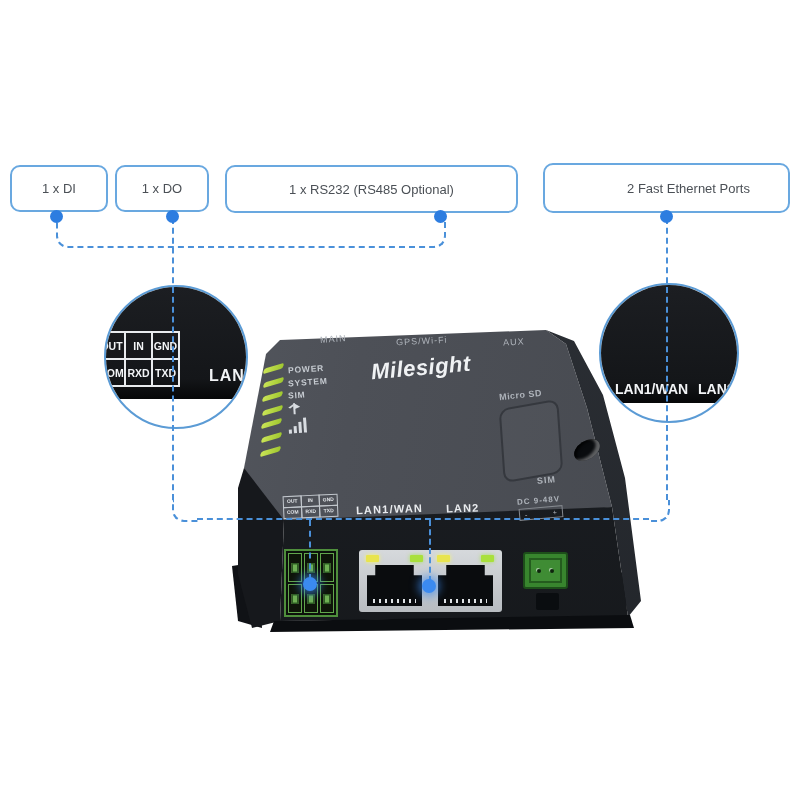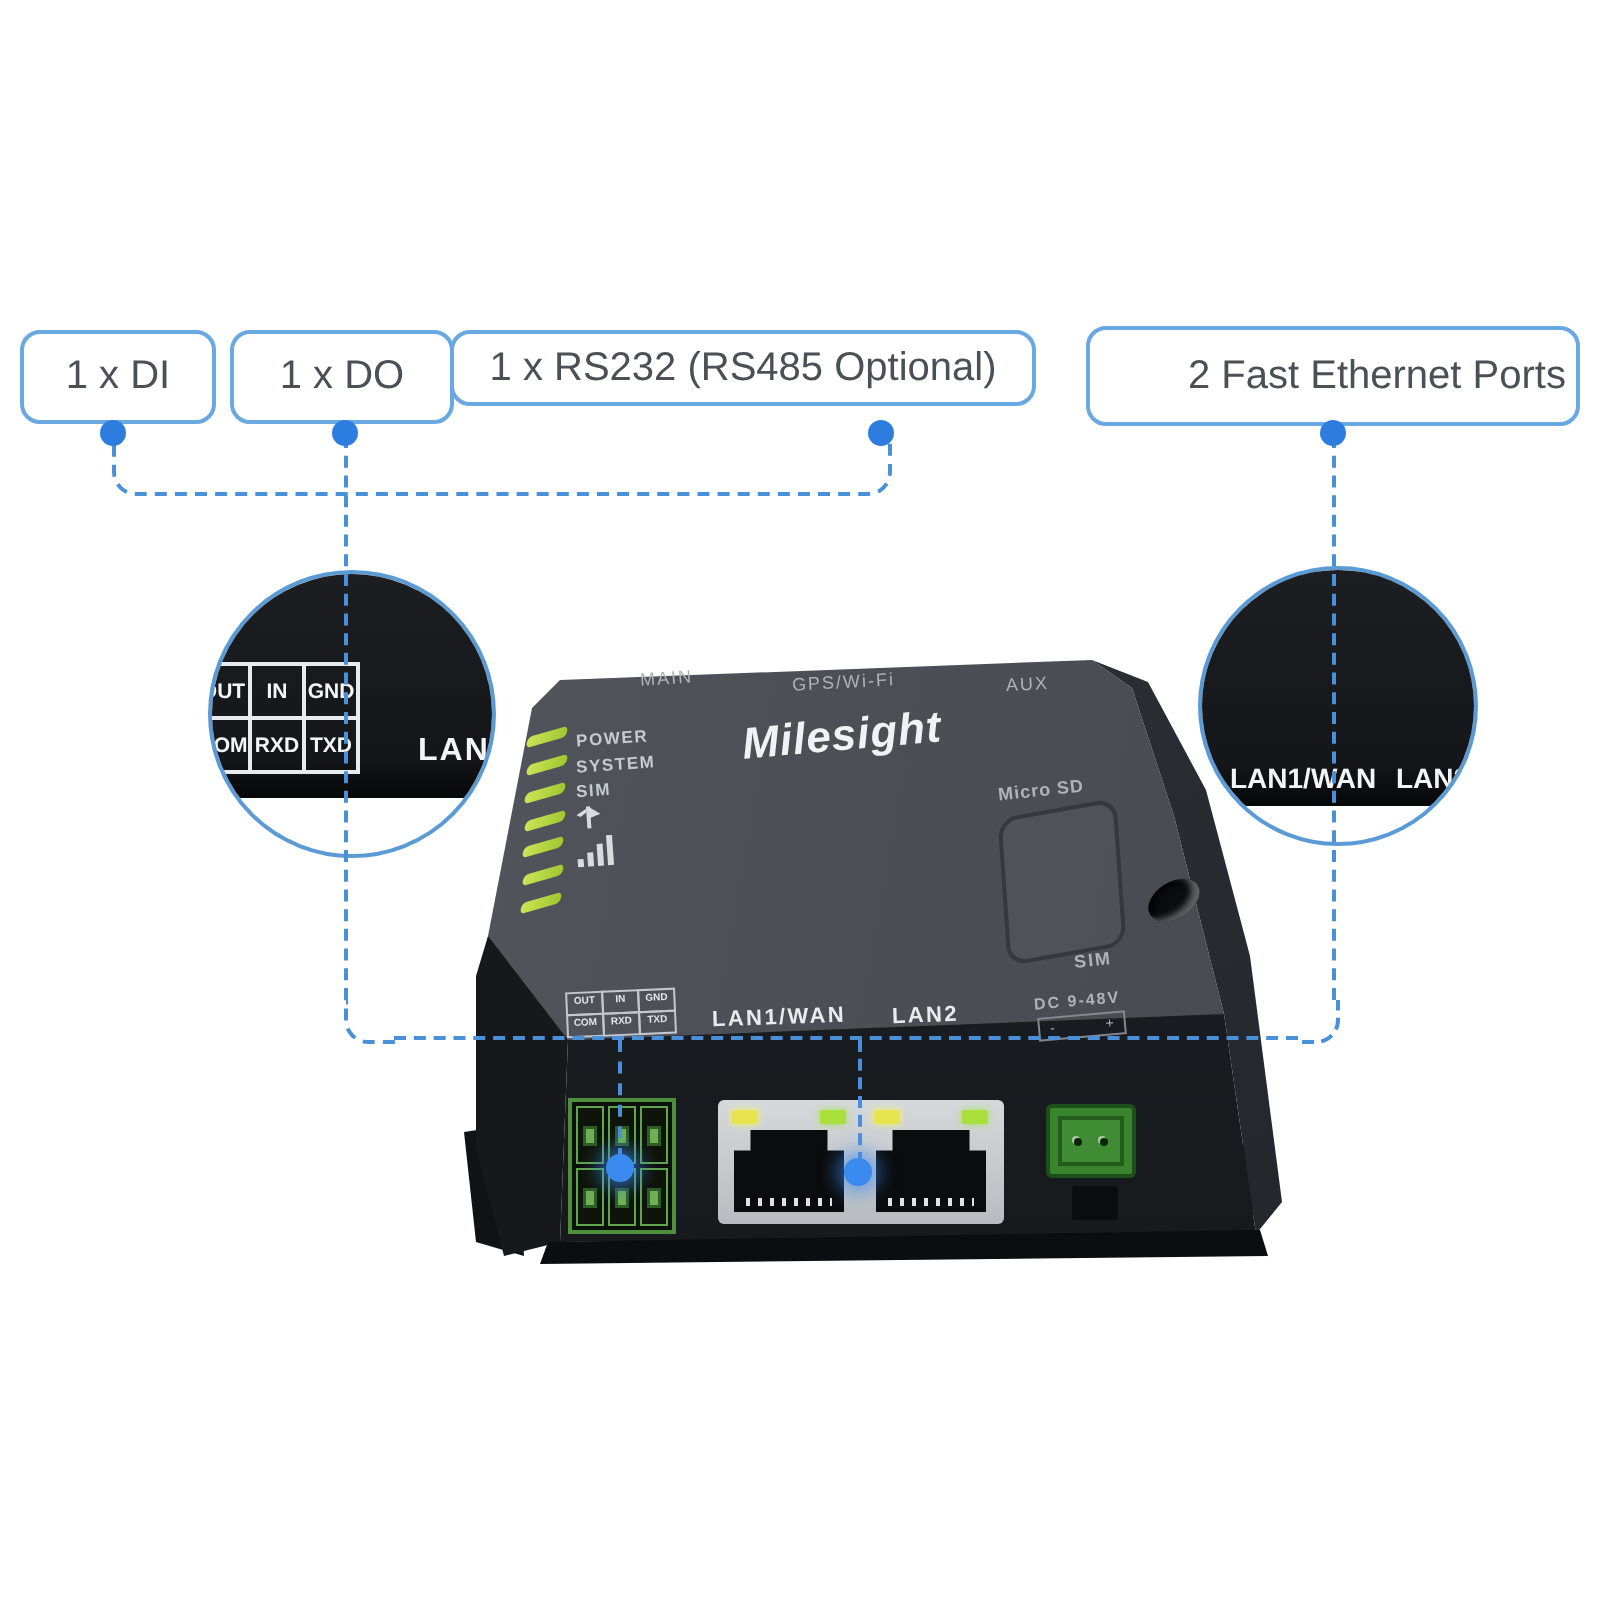--- a/index.html
+++ b/index.html
@@ -3,21 +3,21 @@
 <meta charset="utf-8">
 <style>
   html,body{margin:0;padding:0;background:#fff;}
   .canvas{position:relative;width:800px;height:800px;background:#ffffff;overflow:hidden;
           font-family:"Liberation Sans",sans-serif;}
   .abs{position:absolute;}
 
   
   .callout{position:absolute;background:#fff;border:2px solid #69a8e0;border-radius:10px;
            display:flex;align-items:center;justify-content:center;
-           font-size:20px;color:#4b5056;z-index:35;box-sizing:border-box;}
+           font-size:13px;color:#4b5056;z-index:35;box-sizing:border-box;}
 
   
   .dash{position:absolute;z-index:32;pointer-events:none;}
   .conn-top{left:56px;top:218px;width:386px;height:28px;
             border-left:2px dashed #4a90d9;border-right:2px dashed #4a90d9;
             border-bottom:2px dashed #4a90d9;border-bottom-left-radius:12px;border-bottom-right-radius:12px;}
   .vline{border-left:2px dashed #4a90d9;width:0;}
   .do-vert{left:172px;top:218px;height:282px;}
   .eth-vert{left:666px;top:218px;height:282px;}
   .corner-l{left:172px;top:500px;width:26px;height:20px;border-left:2px dashed #4a90d9;
@@ -111,24 +111,24 @@
   .ir-label{position:absolute;top:96px;font-size:14px;font-weight:bold;color:#f2f4f6;white-space:nowrap;}
 </style>
 </head>
 <body>
 
 <div class="canvas">
 
   <div class="callout" style="left:10px;top:165px;width:98px;height:47px;">
     <span>1 x DI</span>
   </div>
-  <div class="callout" style="left:115px;top:165px;width:112px;height:47px;">
+  <div class="callout" style="left:115px;top:165px;width:94px;height:47px;">
     <span>1 x DO</span>
   </div>
-  <div class="callout" style="left:225px;top:165px;width:293px;height:38px;">
+  <div class="callout" style="left:225px;top:165px;width:293px;height:48px;">
     <span>1 x RS232 (RS485 Optional)</span>
   </div>
   <div class="callout" style="left:543px;top:163px;width:247px;height:50px;padding-left:44px;">
     <span>2 Fast Ethernet Ports</span>
   </div>
 
   <div class="dash conn-top"></div>
   <div class="dash vline do-vert"></div>
   <div class="dash vline eth-vert"></div>
   <div class="dash corner-l"></div>

